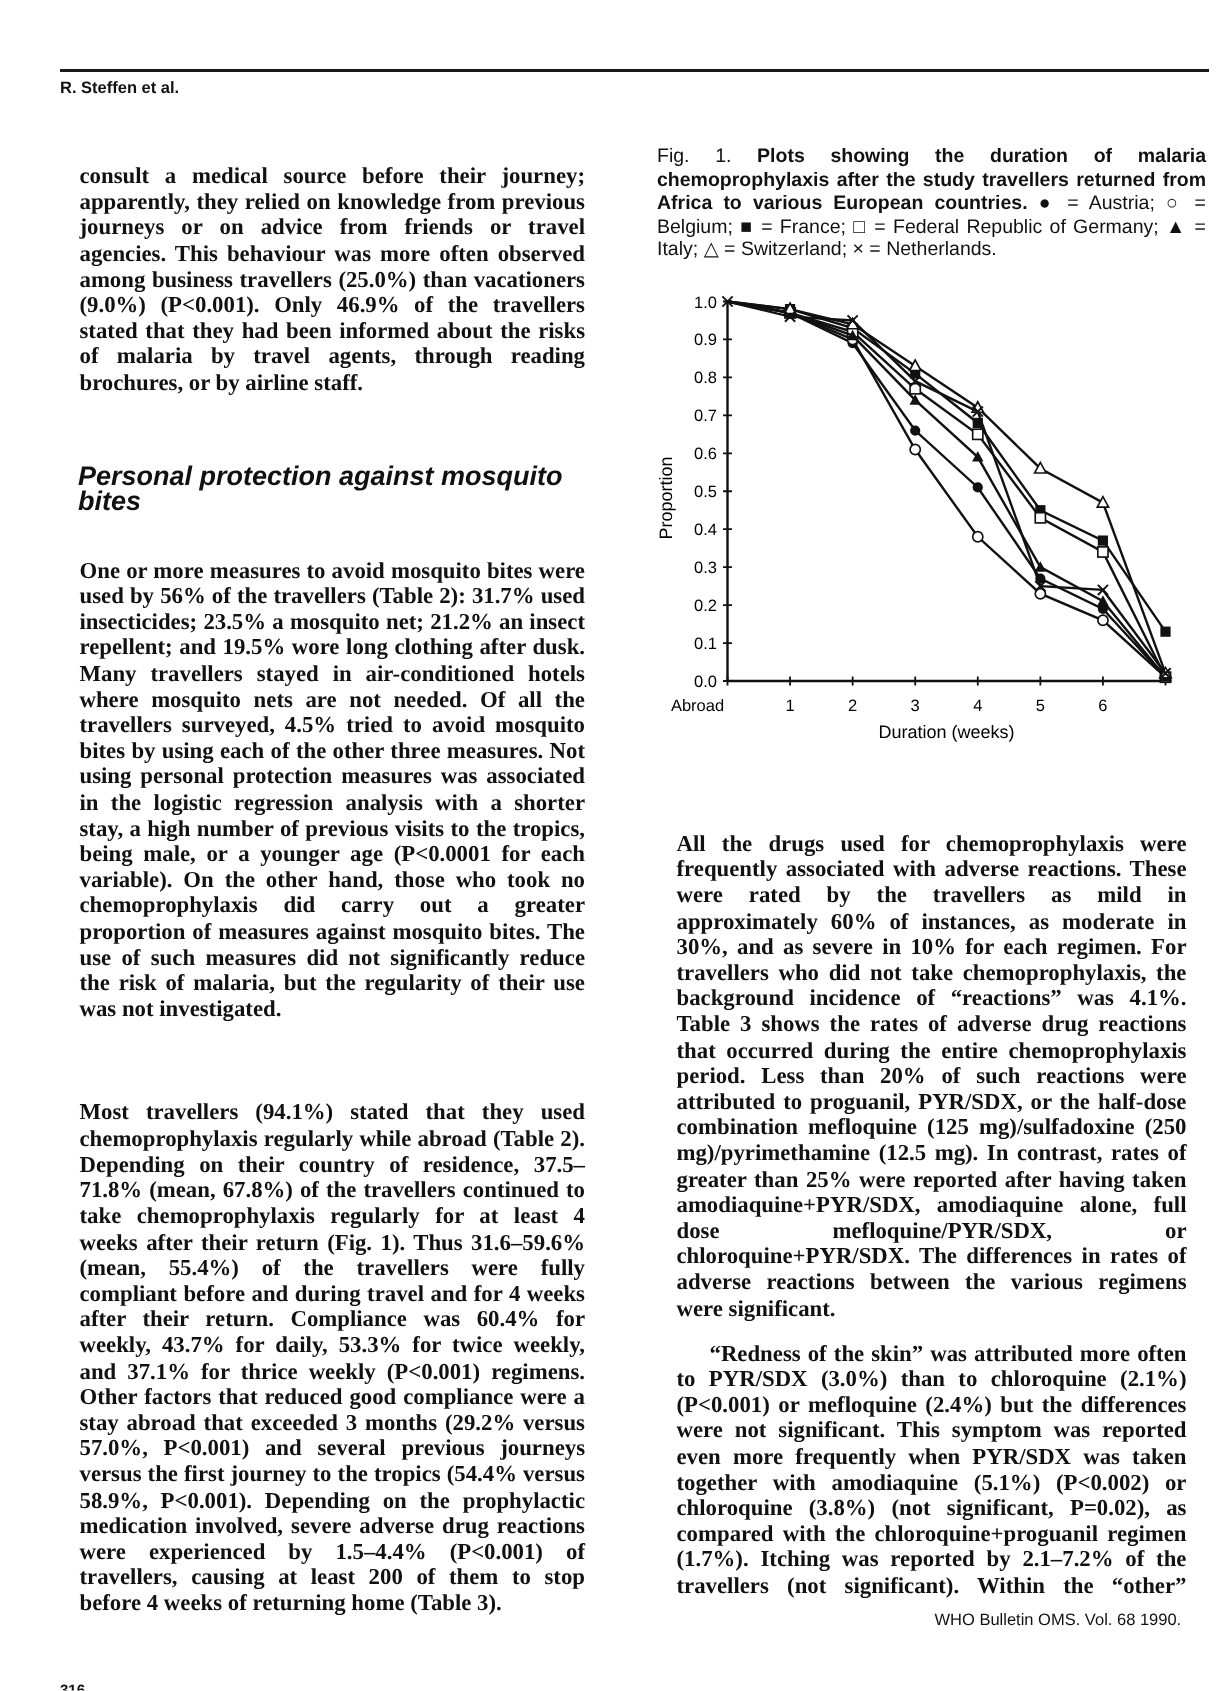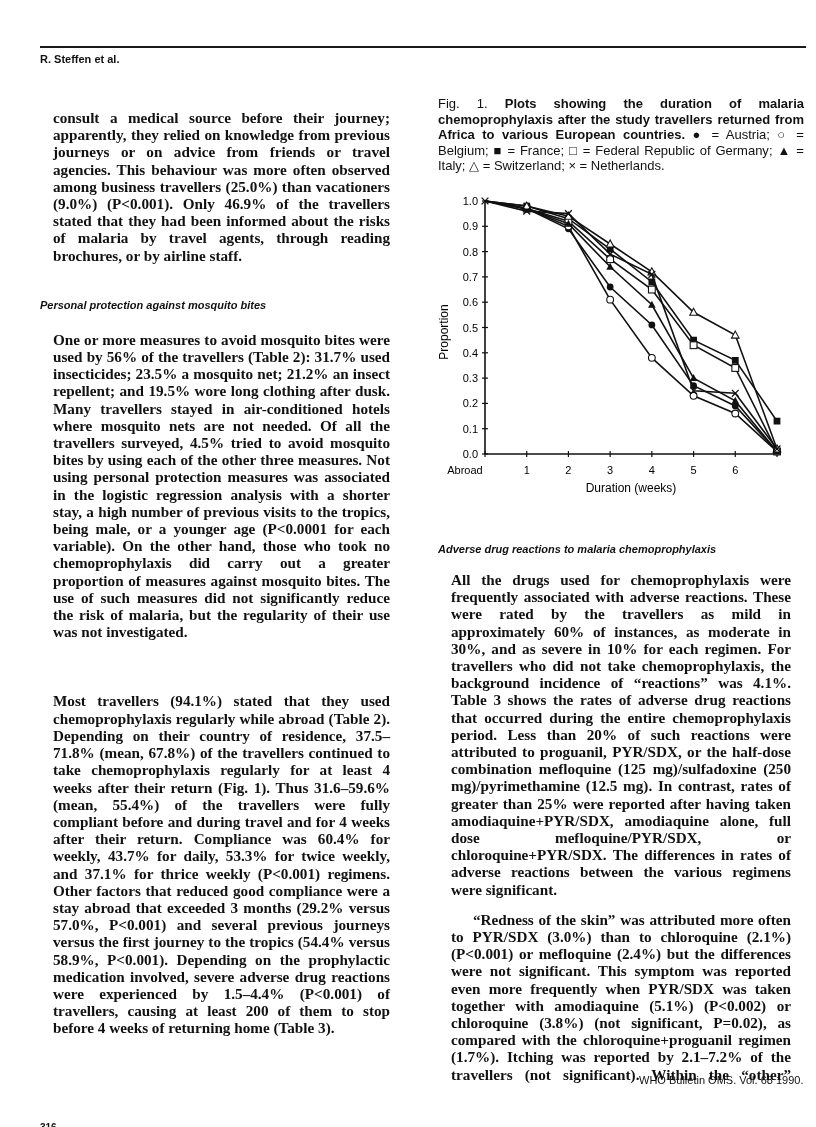--- a/index.html
+++ b/index.html
@@ -4,27 +4,27 @@
 <style>
   html, body { margin: 0; padding: 0; background: #ffffff; }
   body { width: 816px; height: 1127px; position: relative; overflow: hidden; color: #111; }
   .rule { position: absolute; left: 40px; top: 46px; width: 766px; height: 2px; background: #1a1a1a; }
   .running-head { position: absolute; left: 40px; top: 53px; font-family: "Liberation Sans", sans-serif; font-weight: bold; font-size: 11px; }
   .col { position: absolute; font-family: "Liberation Serif", serif; font-size: 15.2px; line-height: 17.2px; text-align: justify; }
   .col-left { left: 40px; top: 96px; width: 363px; }
   .col-right { left: 438px; width: 366px; }
   .col p { margin: 13px; font-weight: bold; }
   .col p.indent { text-indent: 22px; }
-  .section-head { font-family: "Liberation Sans", sans-serif; font-weight: bold; font-style: italic; font-size: 11px; line-height: 17px; margin: 0; text-align: left; }
+  .section-head { font-family: "Liberation Sans", sans-serif; font-weight: bold; font-style: italic; font-size: 18px; line-height: 17px; margin: 12px; text-align: left; }
   .fig-caption { position: absolute; left: 438px; top: 96px; width: 366px; font-family: "Liberation Sans", sans-serif; font-size: 13px; line-height: 15.5px; text-align: justify; }
   .fig-caption .bold { font-weight: bold; }
   .chart-wrap { position: absolute; left: 425px; top: 185px; width: 391px; height: 330px; }
   .chart-wrap svg text { font-family: "Liberation Sans", sans-serif; }
   .folio { position: absolute; left: 40px; top: 1122px; font-family: Liberation Sans, sans-serif; font-weight: bold; font-size: 10px; }
-  .journal { position: absolute; left: 623px; top: 1074px; font-family: "Liberation Sans", sans-serif; font-size: 11px; margin-left: 16px; }
+  .journal { position: absolute; left: 623px; top: 1074px; font-family: "Liberation Sans", sans-serif; font-size: 11px; }
 </style>
 </head>
 <body>
 
 <div class="rule"></div>
 <div class="running-head">R. Steffen et al.</div>
 
 <div class="col col-left">
   <p>consult a medical source before their journey; apparently, they relied on knowledge from previous journeys or on advice from friends or travel agencies. This behaviour was more often observed among business travellers (25.0%) than vacationers (9.0%) (P&lt;0.001). Only 46.9% of the travellers stated that they had been informed about the risks of malaria by travel agents, through reading brochures, or by airline staff.</p>
   <div style="height:20px"></div>
@@ -187,19 +187,18 @@
             <line x1="348.6" y1="267.34" x2="355.4" y2="260.54" stroke="#111" stroke-width="1.3"></line>
           </g>
         </g>
       </g>
     <text id="ylabel" font-size="12" text-anchor="middle" transform="translate(23,147) rotate(-90)">Proportion</text>
     <text id="xlabel" font-size="12" x="206" y="307" text-anchor="middle">Duration (weeks)</text>
   </svg>
 </div>
 
 <div class="col col-right" style="top:541px;">
-  <h3 class="section-head">Adverse drug reactions to malaria chemoprophylaxis</h3>
   <p>All the drugs used for chemoprophylaxis were frequently associated with adverse reactions. These were rated by the travellers as mild in approximately 60% of instances, as moderate in 30%, and as severe in 10% for each regimen. For travellers who did not take chemoprophylaxis, the background incidence of “reactions” was 4.1%. Table 3 shows the rates of adverse drug reactions that occurred during the entire chemoprophylaxis period. Less than 20% of such reactions were attributed to proguanil, PYR/SDX, or the half-dose combination mefloquine (125 mg)/sulfadoxine (250 mg)/pyrimethamine (12.5 mg). In contrast, rates of greater than 25% were reported after having taken amodiaquine+PYR/SDX, amodiaquine alone, full dose mefloquine/PYR/SDX, or chloroquine+PYR/SDX. The differences in rates of adverse reactions between the various regimens were significant.</p>
   <p class="indent" style="text-align-last: justify;">“Redness of the skin” was attributed more often to PYR/SDX (3.0%) than to chloroquine (2.1%) (P&lt;0.001) or mefloquine (2.4%) but the differences were not significant. This symptom was reported even more frequently when PYR/SDX was taken together with amodiaquine (5.1%) (P&lt;0.002) or chloroquine (3.8%) (not significant, P=0.02), as compared with the chloroquine+proguanil regimen (1.7%). Itching was reported by 2.1–7.2% of the travellers (not significant). Within the “other”</p>
 </div>
 
 <div class="folio">316</div>
 <div class="journal">WHO Bulletin OMS. Vol. 68 1990.</div>
 
 </body></html>

